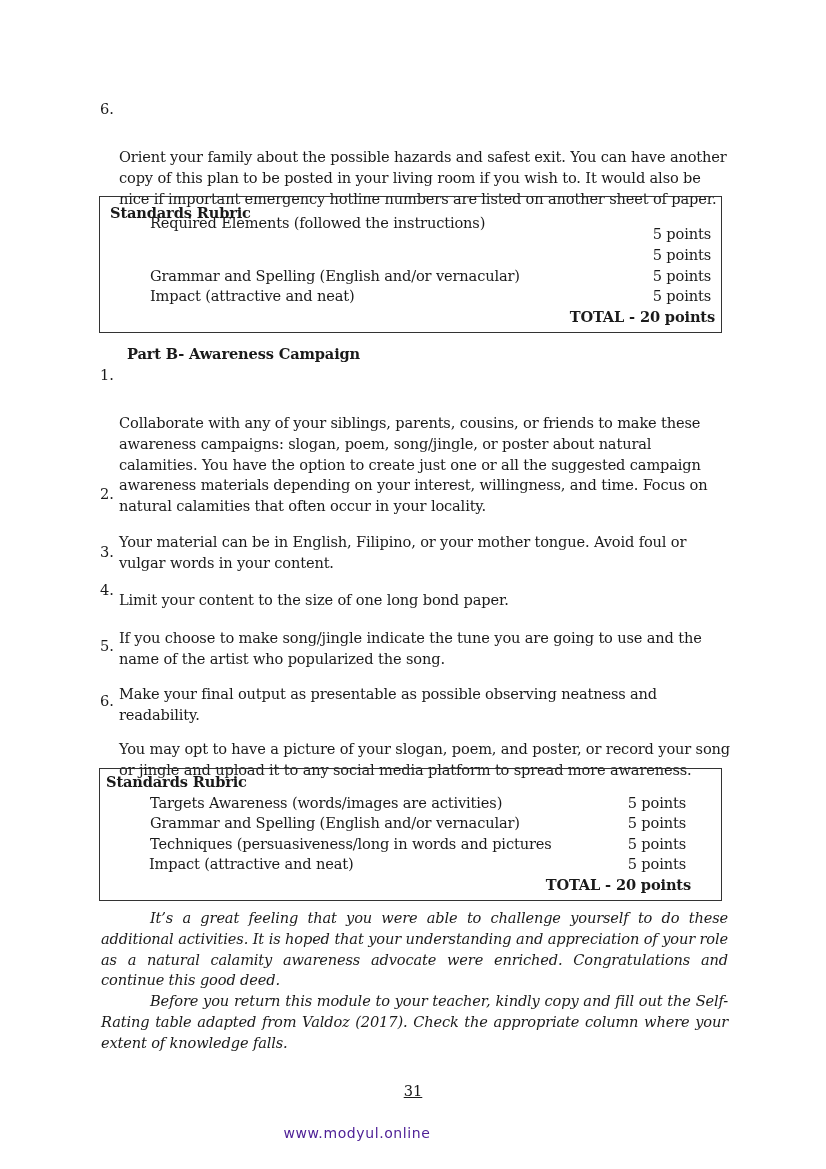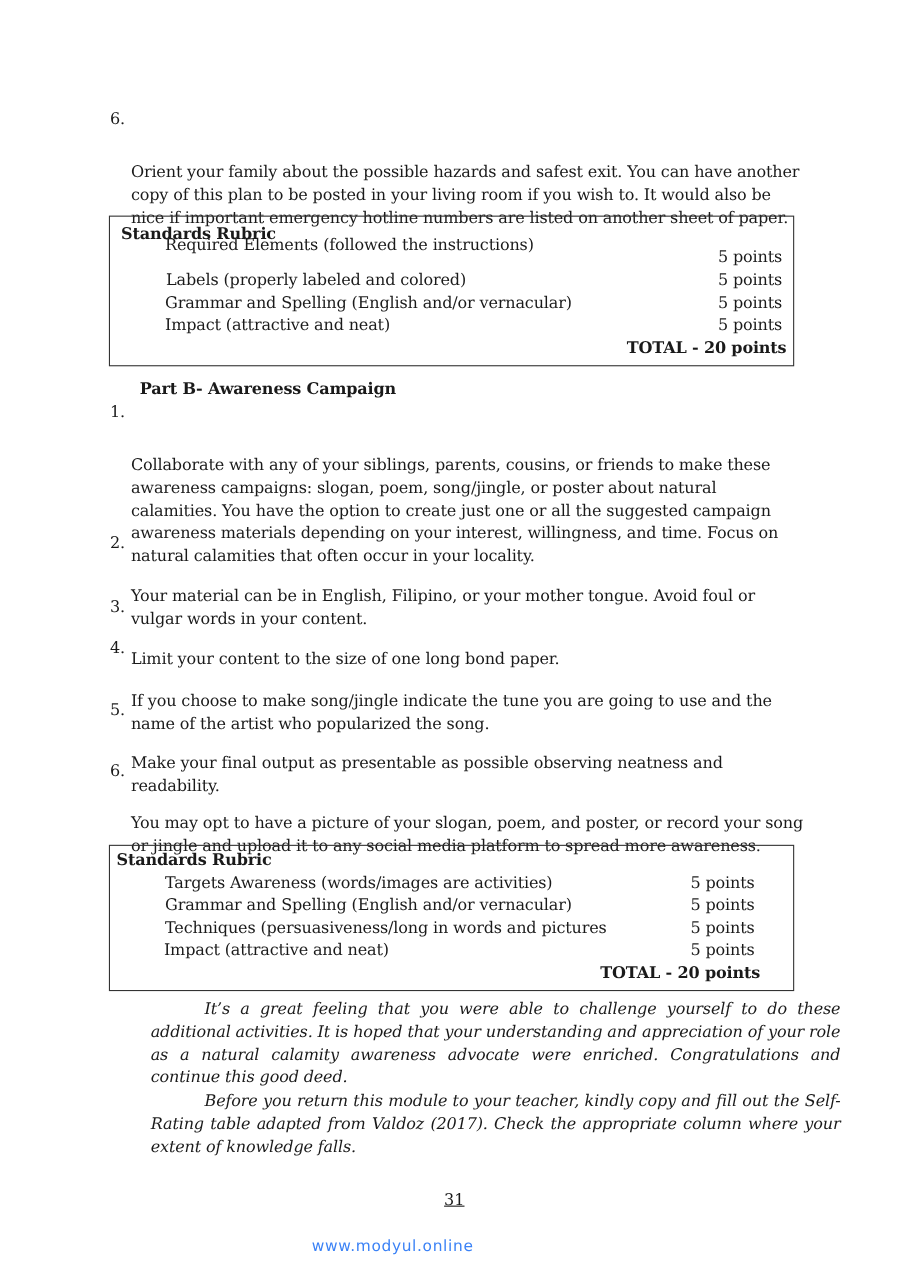--- a/index.html
+++ b/index.html
@@ -13,41 +13,40 @@
   .txt { font-size: 14.6px; line-height: 20.8px; letter-spacing: -0.15px; }
   .item { position: absolute; left: 100px; width: 630px; }
   .item .num { position: absolute; left: 0; top: 0; }
   .item .body { margin-left: 19px; margin-top: 48px; }
   .bold { font-weight: bold; }
   .rubric { position: absolute; border: 1.4px solid #333; box-sizing: border-box; }
   .rubric .title { position: absolute; font-weight: bold; }
   .rubric .row { position: absolute; white-space: nowrap; }
   .rubric .pts { position: absolute; white-space: nowrap; text-align: right; }
   .rubric .total { position: absolute; font-weight: bold; white-space: nowrap; text-align: right; }
-  .closing { position: absolute; left: 101px; width: 627px; font-style: italic; text-align: justify; margin-left: 36px; }
+  .closing { position: absolute; left: 101px; width: 627px; font-style: italic; text-align: justify; }
   .closing p { margin: 0; text-indent: 49px; }
   .pagenum { position: absolute; left: 0; width: 826px; top: 1082px; text-align: center; font-size: 14.6px; text-decoration: underline; }
   .watermark { position: absolute; left: 0; width: 714px; top: 1125px; text-align: center;
-    font-family: "DejaVu Sans", "Liberation Sans", sans-serif; font-size: 14px; color: #3b82f6; letter-spacing: 0.6px; }
+    font-family: "DejaVu Sans", "Liberation Sans", sans-serif; font-size: 14px; color: #4c1d95; letter-spacing: 0.6px; }
 </style>
 </head>
 <body>
 
 <div class="page">
 
   <div class="item txt" style="top:99px;">
     <span class="num">6.</span>
     <div class="body">Orient your family about the possible hazards and safest exit. You can have another copy of this plan to be posted in your living room if you wish to. It would also be nice if important emergency hotline numbers are listed on another sheet of paper.</div>
   </div>
 
   <div class="rubric txt" style="left:99px; top:196px; width:623px; height:137px;">
     <div class="title" style="left:10px; top:6px;">Standards Rubric</div>
     <div class="row" style="left:50px; top:16px;">Required Elements (followed the instructions)</div>
     <div class="pts" style="right:10px; top:27px;">5 points</div>
-    <div class="row" style="left:51px; top:48px;">Labels (properly labeled and colored)</div>
     <div class="pts" style="right:10px; top:48px;">5 points</div>
     <div class="row" style="left:50px; top:69px;">Grammar and Spelling (English and/or vernacular)</div>
     <div class="pts" style="right:10px; top:69px;">5 points</div>
     <div class="row" style="left:50px; top:89px;">Impact (attractive and neat)</div>
     <div class="pts" style="right:10px; top:89px;">5 points</div>
     <div class="total" style="right:6px; top:110px;">TOTAL - 20 points</div>
   </div>
 
   <div class="abs txt bold" style="left:100px; top:344px;margin-left:27px;">Part B- Awareness Campaign</div>
 

